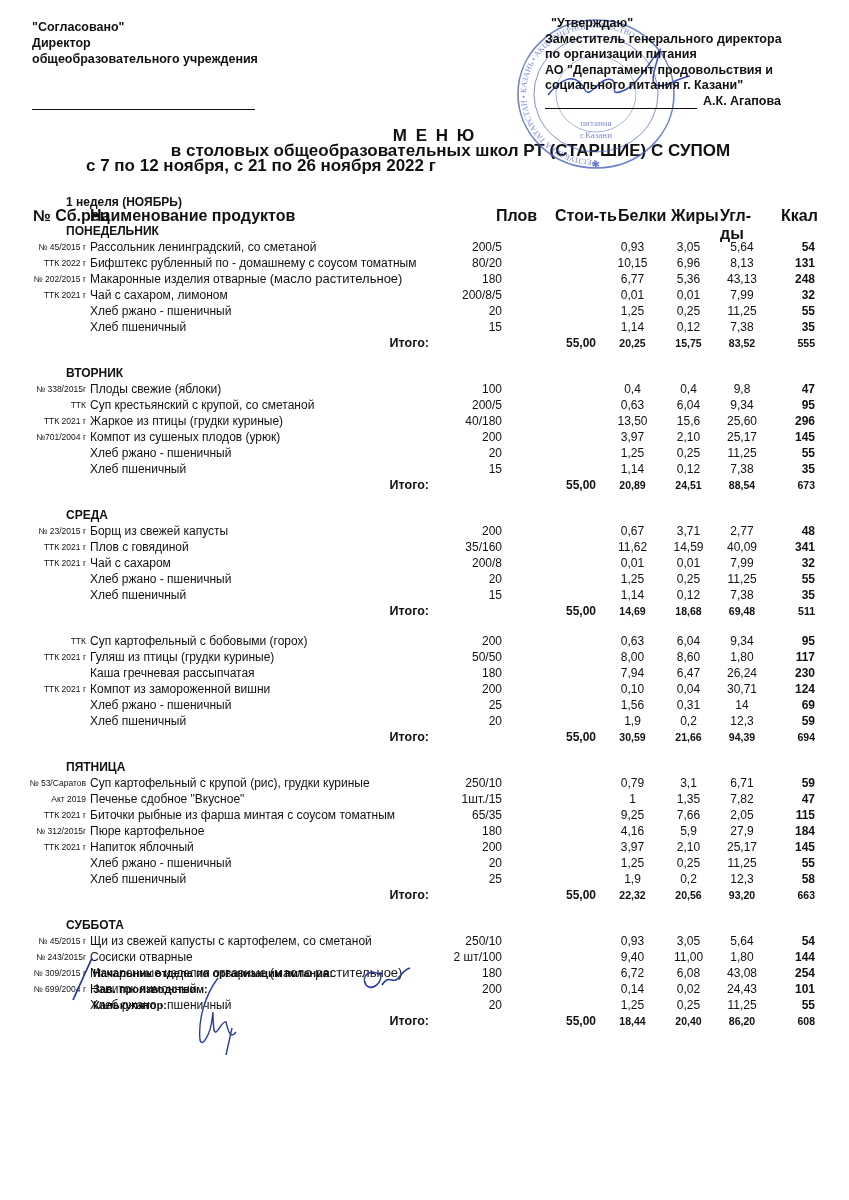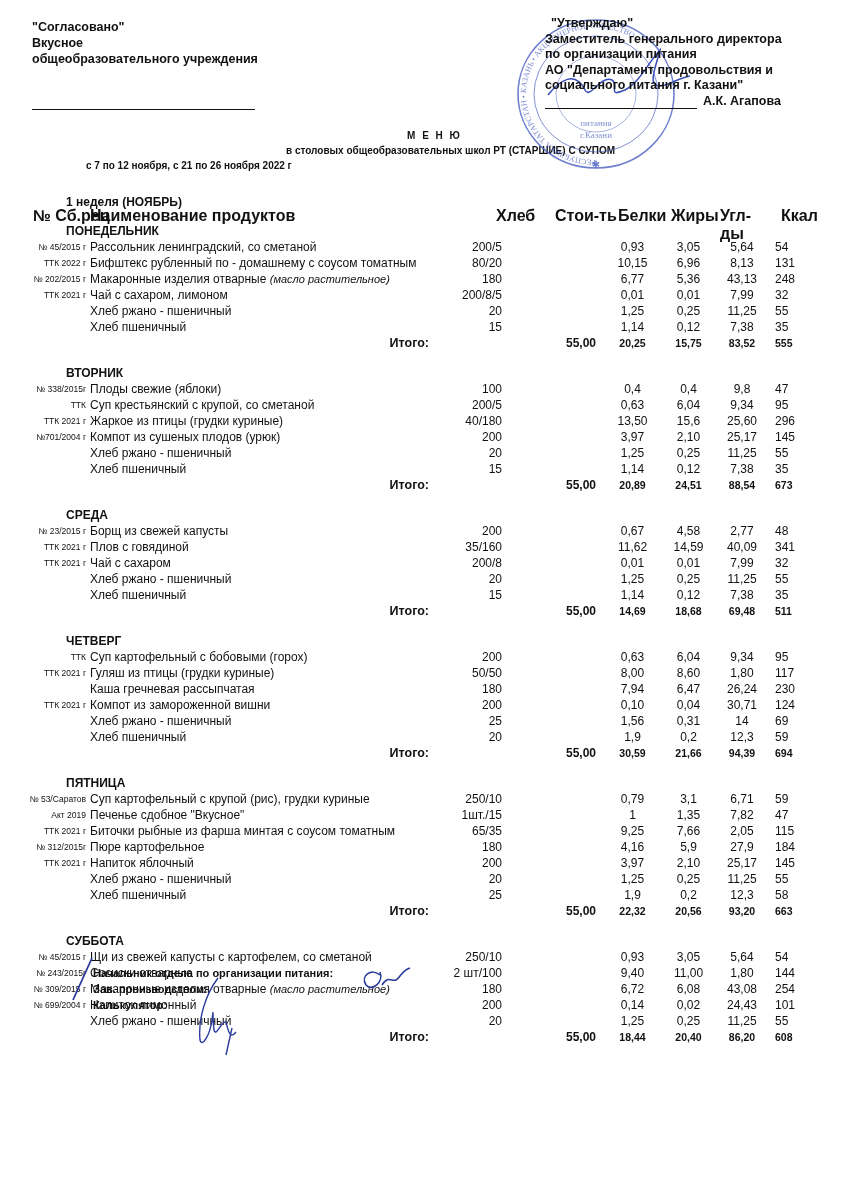--- a/index.html
+++ b/index.html
@@ -6,54 +6,54 @@
   body { width: 849px; height: 1200px; position: relative; overflow: hidden;
          font-family: "Liberation Sans", sans-serif; color: #111; }
   .abs { position: absolute; }
   .left-head { left: 32px; top: 19px; font-size: 12.5px; font-weight: bold; line-height: 16px; }
   .sig-line-left { left: 32px; top: 109px; width: 223px; height: 0; border-top: 1.4px solid #111; }
   .right-head { left: 545px; top: 16px; font-size: 12.5px; font-weight: bold; line-height: 15.5px; z-index: 2; }
   .right-head .l1 { padding-left: 6px; }
   .right-head .last { display: flex; align-items: flex-end; }
   .right-head .uline { display: inline-block; width: 152px; border-bottom: 1.4px solid #111; margin-right: 6px; height: 12px; }
   .stamp { left: 504px; top: 18px; width: 185px; height: 155px; z-index: 1; }
-  .title-block { left: 0; width: 849px; top: 128px; text-align: center; font-size: 10px; font-weight: bold; line-height: 15px; }
+  .title-block { left: 0; width: 849px; top: 128px; text-align: center; font-size: 17px; font-weight: bold; line-height: 15px; }
   .title-block .t1 { letter-spacing: 2px; padding-left: 20px; }
   .title-block .t2 { padding-left: 52px; }
   .title-block .t3 { text-align: left; padding-left: 86px; }
   .week { left: 66px; top: 195px; font-size: 12px; font-weight: bold; text-align: center; }
   .colhead { top: 207px; left: 0; width: 757px; height: 16px; font-size: 16px; font-weight: bold; }
   .colhead span { position: absolute; }
   .menu { left: 0; top: 223px; width: 849px; }
   .day { position: relative; height: auto; }
   .day-title { padding-left: 66px; font-size: 12px; font-weight: bold; height: 16px; line-height: 16px; }
   .row { position: relative; height: 16px; font-size: 12px; line-height: 16px; }
   .row > span { position: absolute; top: 0; white-space: nowrap; }
   .c-code { right: 763px; font-size: 8.5px; }
   .c-name { left: 90px; }
-  .c-name small { font-size: 11px; font-style: italic; }
+  .c-name small { font-size: 13px; }
   .c-out { right: 347px; text-align: right; }
   .c-cost { right: 253px; text-align: center; }
   .c-b { left: 610px; width: 45px; text-align: center; }
   .c-f { left: 666px; width: 45px; text-align: center; }
   .c-c { left: 717px; width: 50px; text-align: center; }
-  .c-k { left: 775px; width: 40px; text-align: left; }
+  .c-k { left: 775px; width: 40px; text-align: right; font-weight: bold; }
   .total { font-weight: bold; }
   .total .lbl { right: 420px; font-size: 12.5px; }
   .total .c-b, .total .c-f, .total .c-c, .total .c-k { font-size: 10.5px; }
   .gap { height: 14px; }
   .footer { left: 93px; top: 965px; font-size: 11px; font-weight: bold; line-height: 16px; }
   .sig-svg { left: 0; top: 0; width: 849px; height: 1200px; pointer-events: none; }
 </style>
 </head>
 <body>
 
 <div class="abs left-head">
   <div>"Согласовано"</div>
-  <div>Вкусное</div>
+  <div>Директор</div>
   <div>общеобразовательного учреждения</div>
 </div>
 <div class="abs sig-line-left"></div>
 
 <svg class="abs stamp" viewBox="0 0 185 155">
   <defs>
     <path id="stampOuter" d="M 92 142 A 70 66 0 1 1 92.1 142"></path>
     <path id="stampInner" d="M 92 120 A 46 44 0 1 1 92.1 120"></path>
   </defs>
   <ellipse cx="92" cy="76" rx="78" ry="74" fill="none" stroke="#4a5fc0" stroke-width="1.6" opacity="0.8"></ellipse>
@@ -83,21 +83,21 @@
   <div class="t1">М Е Н Ю</div>
   <div class="t2">в столовых общеобразовательных школ РТ (СТАРШИЕ) С СУПОМ</div>
   <div class="t3">с 7  по 12 ноября, с 21 по 26 ноября 2022 г</div>
 </div>
 
 <div class="abs week">1 неделя (НОЯБРЬ)</div>
 
 <div class="abs colhead">
   <span style="left:33px">№ Сб.рец</span>
   <span style="left:90px">Наименование продуктов</span>
-  <span style="left:496px">Хлеб</span>
+  <span style="left:496px">Плов</span>
   <span style="left:555px">Стои-ть</span>
   <span style="left:618px">Белки</span>
   <span style="left:671px">Жиры</span>
   <span style="left:720px">Угл-ды</span>
   <span style="left:781px">Ккал</span>
 </div>
 
 <div class="abs menu" id="menu">
     <div class="day">
       <div class="day-title">ПОНЕДЕЛЬНИК</div>
@@ -231,21 +231,21 @@
       </div>
     </div>
     <div class="gap"></div>
     <div class="day">
       <div class="day-title">СРЕДА</div>
       <div class="row">
         <span class="c-code">№ 23/2015 г</span>
         <span class="c-name"><span>Борщ из свежей капусты</span></span>
         <span class="c-out">200</span>
         <span class="c-b">0,67</span>
-        <span class="c-f">4,58</span>
+        <span class="c-f">3,71</span>
         <span class="c-c">2,77</span>
         <span class="c-k">48</span>
       </div>
       <div class="row">
         <span class="c-code">ТТК 2021 г</span>
         <span class="c-name"><span>Плов с говядиной</span></span>
         <span class="c-out">35/160</span>
         <span class="c-b">11,62</span>
         <span class="c-f">14,59</span>
         <span class="c-c">40,09</span>
@@ -282,21 +282,20 @@
         <span class="lbl">Итого:</span>
         <span class="c-cost">55,00</span>
         <span class="c-b">14,69</span>
         <span class="c-f">18,68</span>
         <span class="c-c">69,48</span>
         <span class="c-k">511</span>
       </div>
     </div>
     <div class="gap"></div>
     <div class="day">
-      <div class="day-title">ЧЕТВЕРГ</div>
       <div class="row">
         <span class="c-code">ТТК</span>
         <span class="c-name"><span>Суп картофельный с бобовыми (горох)</span></span>
         <span class="c-out">200</span>
         <span class="c-b">0,63</span>
         <span class="c-f">6,04</span>
         <span class="c-c">9,34</span>
         <span class="c-k">95</span>
       </div>
       <div class="row">

